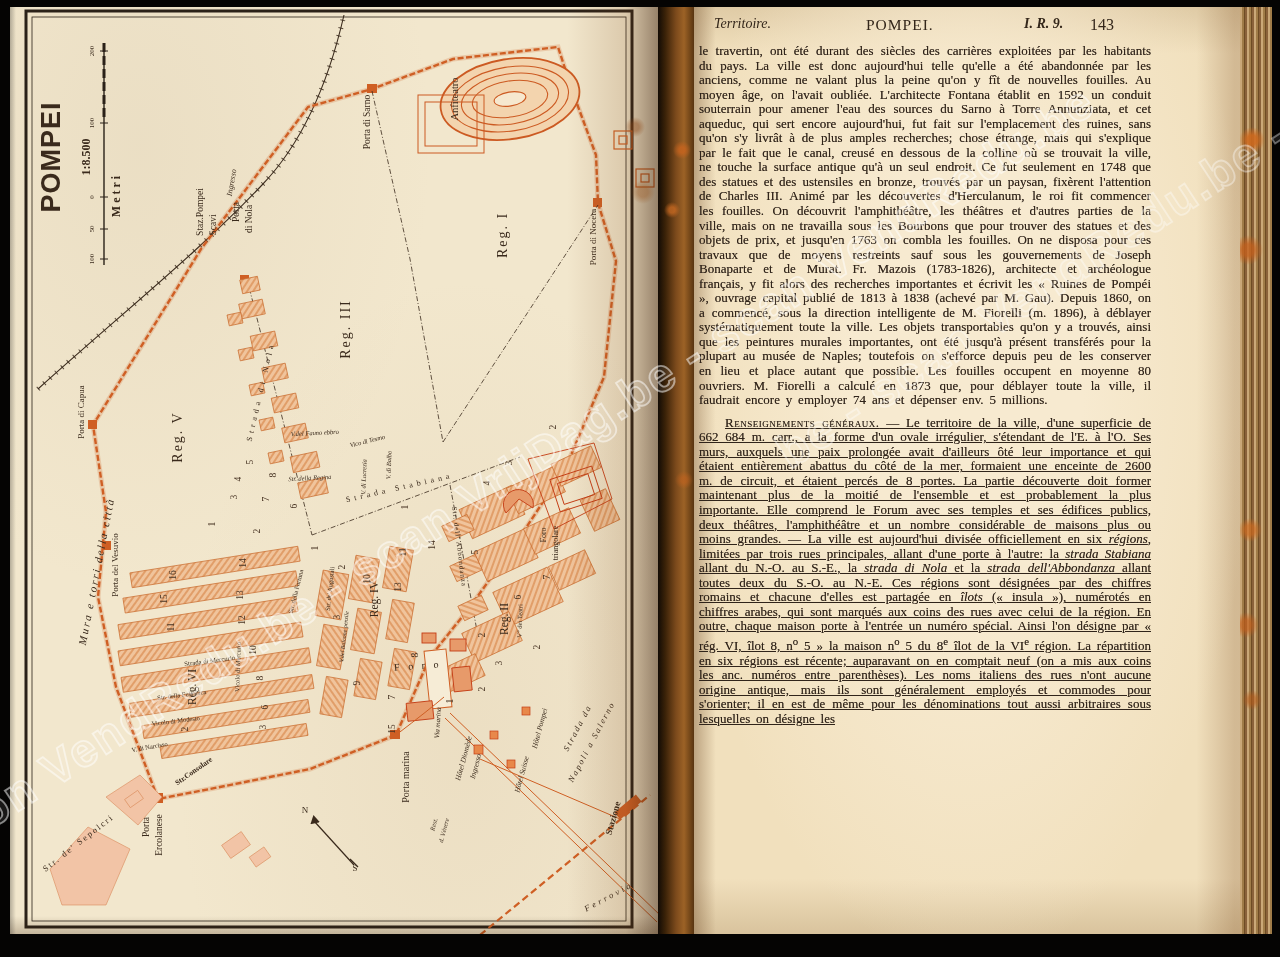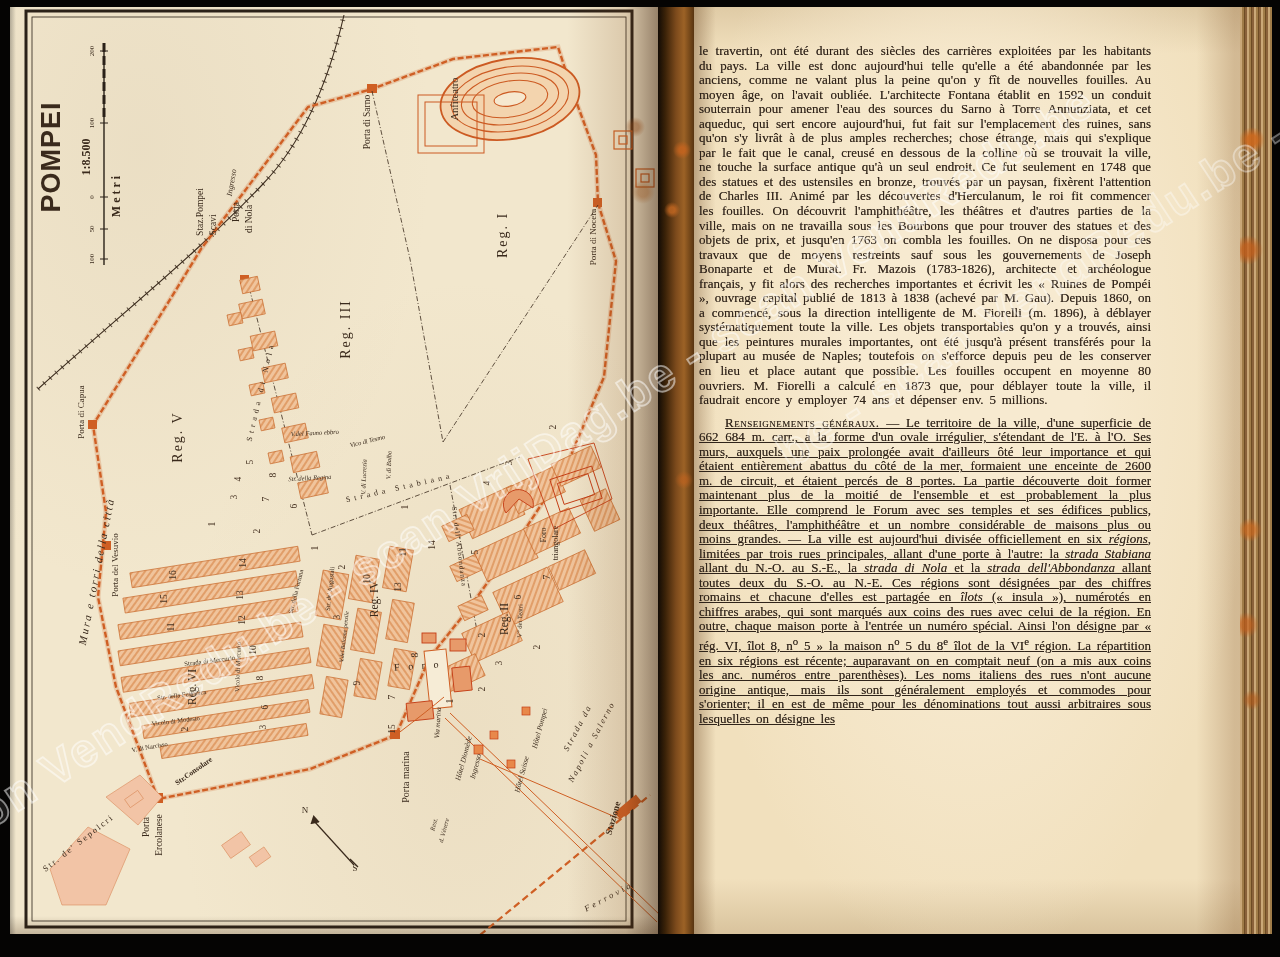--- a/index.html
+++ b/index.html
@@ -342,20 +342,26 @@
         <text transform="translate(330 610) rotate(-90)" font-size="9.5" text-anchor="middle" fill="#463222">3</text>
         <text transform="translate(408 648) rotate(-90)" font-size="9.5" text-anchor="middle" fill="#463222">8</text>
       </g>
   </svg>
   <div class="curl"></div>
 </div>
 
 <div id="gutter"></div>
 
 <div class="page" id="right-page">
+  <div id="right-header">
+    <span class="hdr-territoire">Territoire.</span>
+    <span class="hdr-pompei">POMPEI.</span>
+    <span class="hdr-ir9">I. R. 9.</span>
+    <span class="hdr-pageno">143</span>
+  </div>
   <div id="body-text">
     <p>le travertin, ont été durant des siècles des carrières exploitées par les habitants du pays.  La ville est donc aujourd'hui telle qu'elle a été abandonnée par les anciens, comme ne valant plus la peine qu'on y fît de nouvelles fouilles.  Au moyen âge, on l'avait oubliée.  L'architecte Fontana établit en 1592 un conduit souterrain pour amener l'eau des sources du Sarno à Torre Annunziata, et cet aqueduc, qui sert encore aujourd'hui, fut fait sur l'emplacement des ruines, sans qu'on s'y livrât à de plus amples recherches; chose étrange, mais qui s'explique par le fait que le canal, creusé en dessous de la colline où se trouvait la ville, ne touche la surface antique qu'à un seul endroit.  Ce fut seulement en 1748 que des statues et des ustensiles en bronze, trouvés par un paysan, fixèrent l'attention de Charles III.  Animé par les découvertes d'Herculanum, le roi fit commencer les fouilles.  On découvrit l'amphithéâtre, les théâtres et d'autres parties de la ville, mais on ne travailla sous les Bourbons que pour trouver des statues et des objets de prix, et jusqu'en 1763 on combla les fouilles.  On ne disposa pour ces travaux que de moyens restreints sauf sous les gouvernements de Joseph Bonaparte et de Murat.  Fr. Mazois (1783-1826), architecte et archéologue français, y fit alors des recherches importantes et écrivit les « Ruines de Pompéi », ouvrage capital publié de 1813 à 1838 (achevé par M. Gau).  Depuis 1860, on a commencé, sous la direction intelligente de M. Fiorelli (m. 1896), à déblayer systématiquement toute la ville.  Les objets transportables qu'on y a trouvés, ainsi que les peintures murales importantes, ont été jusqu'à présent transférés pour la plupart au musée de Naples; toutefois on s'efforce depuis peu de les conserver en lieu et place autant que possible.  Les fouilles occupent en moyenne 80 ouvriers.  M. Fiorelli a calculé en 1873 que, pour déblayer toute la ville, il faudrait encore y employer 74 ans et dépenser env. 5 millions.</p>
     <p><span class="sc">Renseignements généraux.</span> — Le territoire de la ville, d'une superficie de 662 684 m. carr., a la forme d'un ovale irrégulier, s'étendant de l'E. à l'O.  Ses murs, auxquels une paix prolongée avait d'ailleurs ôté leur importance et qui étaient entièrement abattus du côté de la mer, formaient une enceinte de 2600 m. de circuit, et étaient percés de 8 portes.  La partie découverte doit former maintenant plus de la moitié de l'ensemble et est probablement la plus importante.  Elle comprend le Forum avec ses temples et ses édifices publics, deux théâtres, l'amphithéâtre et un nombre considérable de maisons plus ou moins grandes. — La ville est aujourd'hui divisée officiellement en six <i>régions</i>, limitées par trois rues principales, allant d'une porte à l'autre: la <i>strada Stabiana</i> allant du N.-O. au S.-E., la <i>strada di Nola</i> et la <i>strada dell'Abbondanza</i> allant toutes deux du S.-O. au N.-E.  Ces régions sont désignées par des chiffres romains et chacune d'elles est partagée en <i>îlots</i> (« insula »), numérotés en chiffres arabes, qui sont marqués aux coins des rues avec celui de la région.  En outre, chaque maison porte à l'entrée un numéro spécial.  Ainsi l'on désigne par « rég. VI, îlot 8, n<sup>o</sup> 5 » la maison n<sup>o</sup> 5 du 8<sup>e</sup> îlot de la VI<sup>e</sup> région.  La répartition en six régions est récente; auparavant on en comptait neuf (on a mis aux coins les anc. numéros entre parenthèses).  Les noms italiens des rues n'ont aucune origine antique, mais ils sont généralement employés et commodes pour s'orienter; il en est de même pour les dénominations tout aussi arbitraires sous lesquelles on désigne les</p>
   </div>
 </div>
 
 <div id="right-edge"></div>
 <div id="frame-top"></div>
 <div id="frame-bottom"></div>
 <div id="frame-left"></div>

